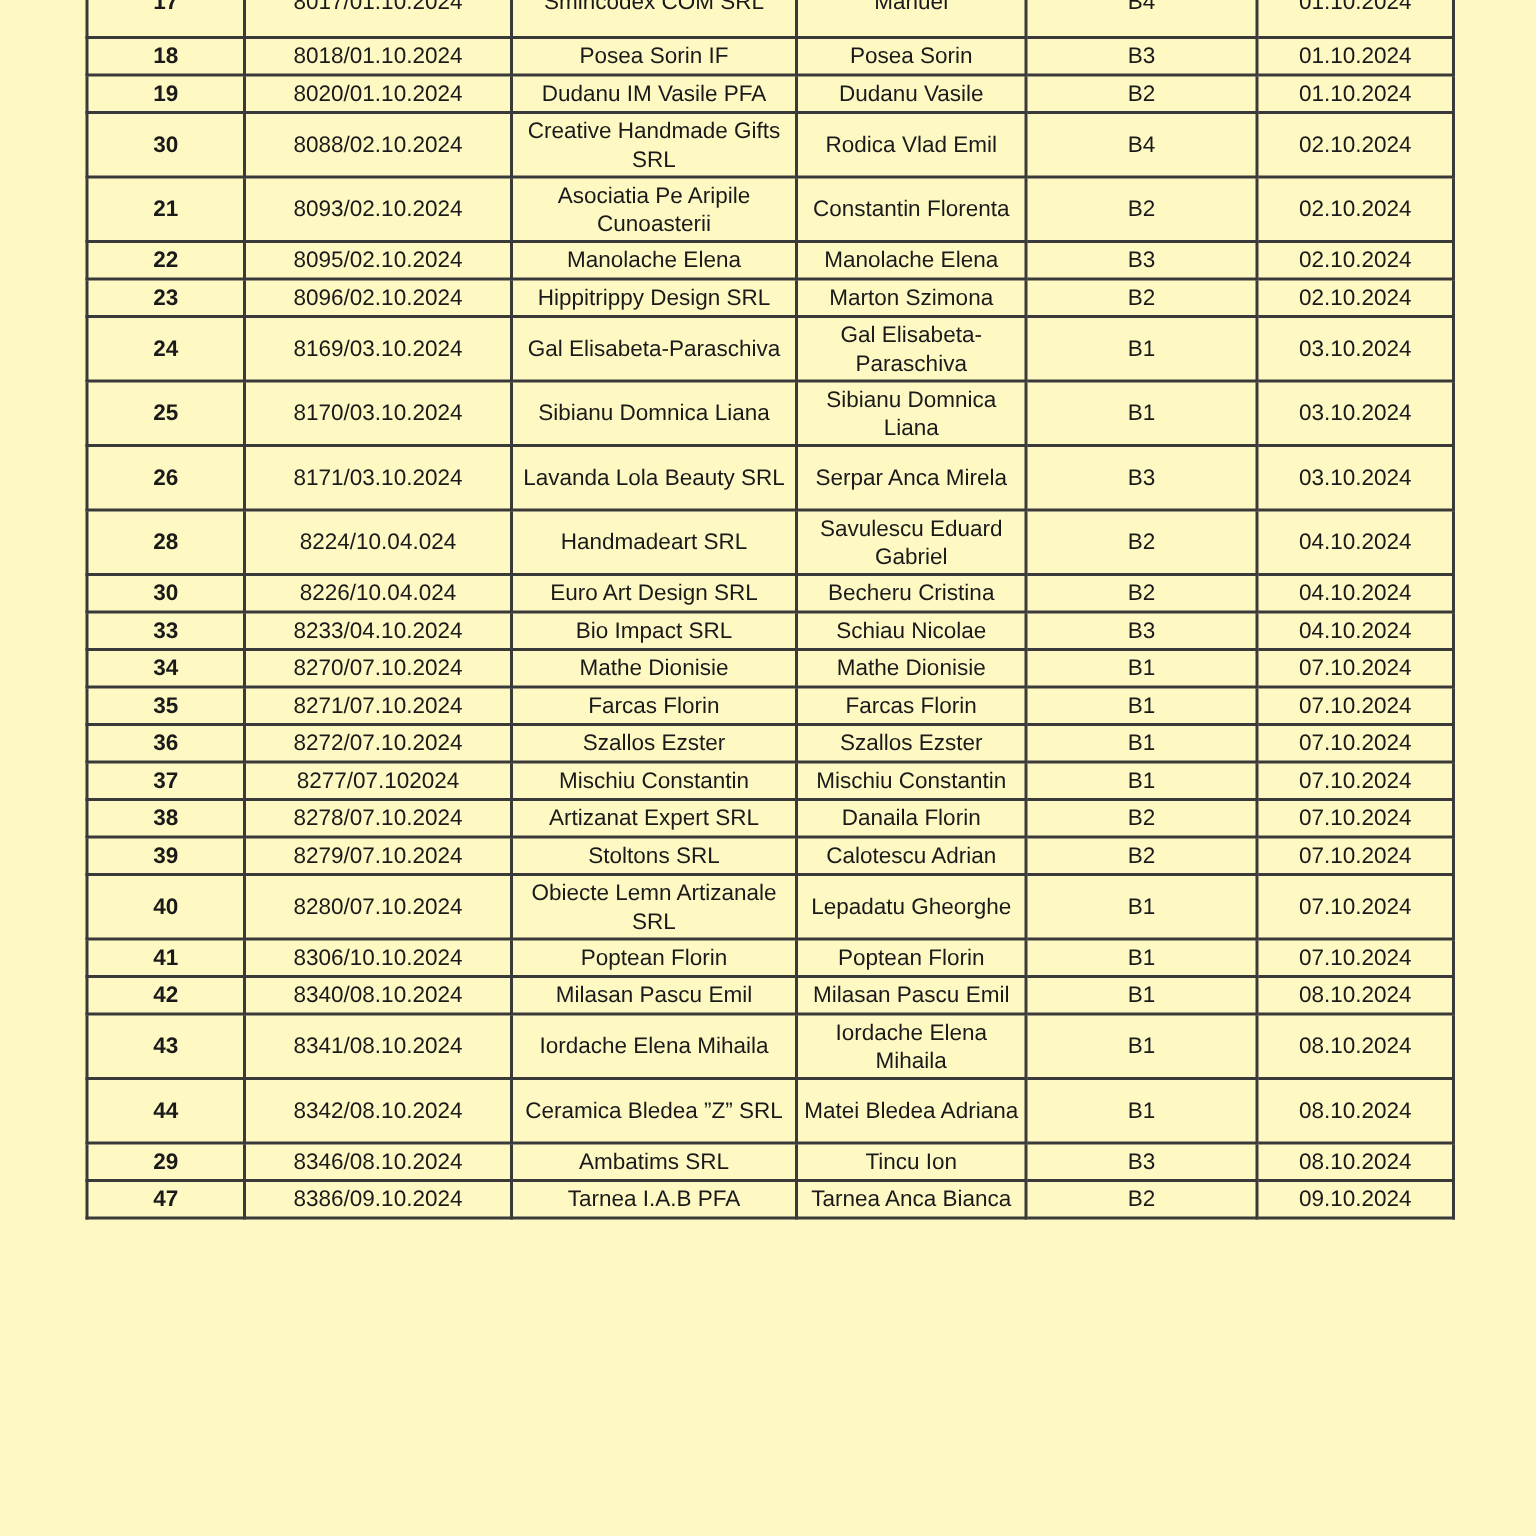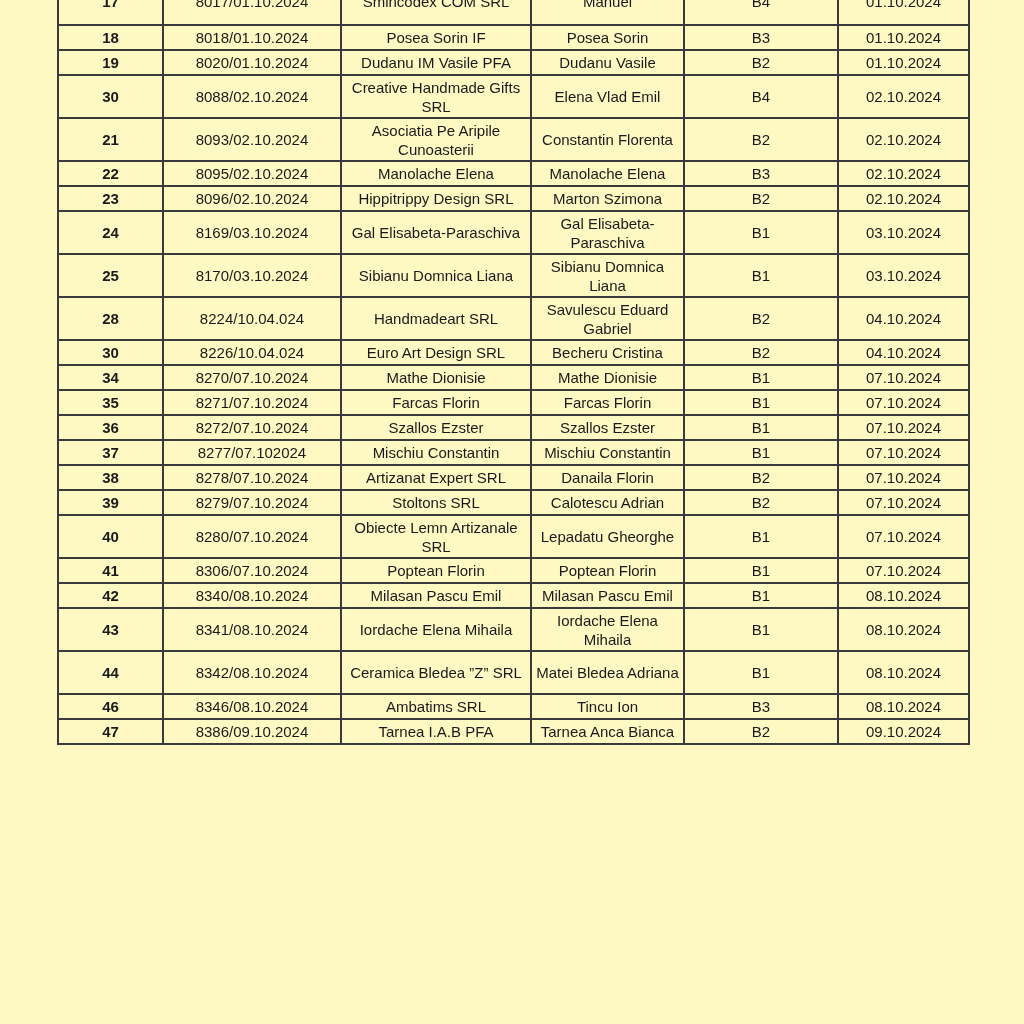--- a/index.html
+++ b/index.html
@@ -84,21 +84,21 @@
     <td>8020/01.10.2024</td>
     <td>Dudanu IM Vasile PFA</td>
     <td>Dudanu Vasile</td>
     <td>B2</td>
     <td>01.10.2024</td>
   </tr>
         <tr class="double">
     <td class="nr">30</td>
     <td>8088/02.10.2024</td>
     <td>Creative Handmade Gifts SRL</td>
-    <td>Elena Vlad Emil</td>
+    <td>Rodica Vlad Emil</td>
     <td>B4</td>
     <td>02.10.2024</td>
   </tr>
         <tr class="double">
     <td class="nr">21</td>
     <td>8093/02.10.2024</td>
     <td>Asociatia Pe Aripile Cunoasterii</td>
     <td>Constantin Florenta</td>
     <td>B2</td>
     <td>02.10.2024</td>
@@ -129,36 +129,52 @@
   </tr>
         <tr class="double">
     <td class="nr">25</td>
     <td>8170/03.10.2024</td>
     <td>Sibianu Domnica Liana</td>
     <td>Sibianu Domnica Liana</td>
     <td>B1</td>
     <td>03.10.2024</td>
   </tr>
         <tr class="double">
+    <td class="nr">26</td>
+    <td>8171/03.10.2024</td>
+    <td>Lavanda Lola Beauty SRL</td>
+    <td>Serpar Anca Mirela</td>
+    <td>B3</td>
+    <td>03.10.2024</td>
+  </tr>
+        <tr class="double">
     <td class="nr">28</td>
     <td>8224/10.04.024</td>
     <td>Handmadeart SRL</td>
     <td>Savulescu Eduard Gabriel</td>
     <td>B2</td>
     <td>04.10.2024</td>
   </tr>
         <tr class="single">
     <td class="nr">30</td>
     <td>8226/10.04.024</td>
     <td>Euro Art Design SRL</td>
     <td>Becheru Cristina</td>
     <td>B2</td>
     <td>04.10.2024</td>
   </tr>
         <tr class="single">
+    <td class="nr">33</td>
+    <td>8233/04.10.2024</td>
+    <td>Bio Impact SRL</td>
+    <td>Schiau Nicolae</td>
+    <td>B3</td>
+    <td>04.10.2024</td>
+  </tr>
+        <tr class="single">
     <td class="nr">34</td>
     <td>8270/07.10.2024</td>
     <td>Mathe Dionisie</td>
     <td>Mathe Dionisie</td>
     <td>B1</td>
     <td>07.10.2024</td>
   </tr>
         <tr class="single">
     <td class="nr">35</td>
     <td>8271/07.10.2024</td>
@@ -202,21 +218,21 @@
         <tr class="double">
     <td class="nr">40</td>
     <td>8280/07.10.2024</td>
     <td>Obiecte Lemn Artizanale SRL</td>
     <td>Lepadatu Gheorghe</td>
     <td>B1</td>
     <td>07.10.2024</td>
   </tr>
         <tr class="single">
     <td class="nr">41</td>
-    <td>8306/07.10.2024</td>
+    <td>8306/10.10.2024</td>
     <td>Poptean Florin</td>
     <td>Poptean Florin</td>
     <td>B1</td>
     <td>07.10.2024</td>
   </tr>
         <tr class="single">
     <td class="nr">42</td>
     <td>8340/08.10.2024</td>
     <td>Milasan Pascu Emil</td>
     <td>Milasan Pascu Emil</td>
@@ -233,21 +249,21 @@
   </tr>
         <tr class="double">
     <td class="nr">44</td>
     <td>8342/08.10.2024</td>
     <td>Ceramica Bledea ”Z” SRL</td>
     <td>Matei Bledea Adriana</td>
     <td>B1</td>
     <td>08.10.2024</td>
   </tr>
         <tr class="single">
-    <td class="nr">46</td>
+    <td class="nr">29</td>
     <td>8346/08.10.2024</td>
     <td>Ambatims SRL</td>
     <td>Tincu Ion</td>
     <td>B3</td>
     <td>08.10.2024</td>
   </tr>
         <tr class="single">
     <td class="nr">47</td>
     <td>8386/09.10.2024</td>
     <td>Tarnea I.A.B PFA</td>

